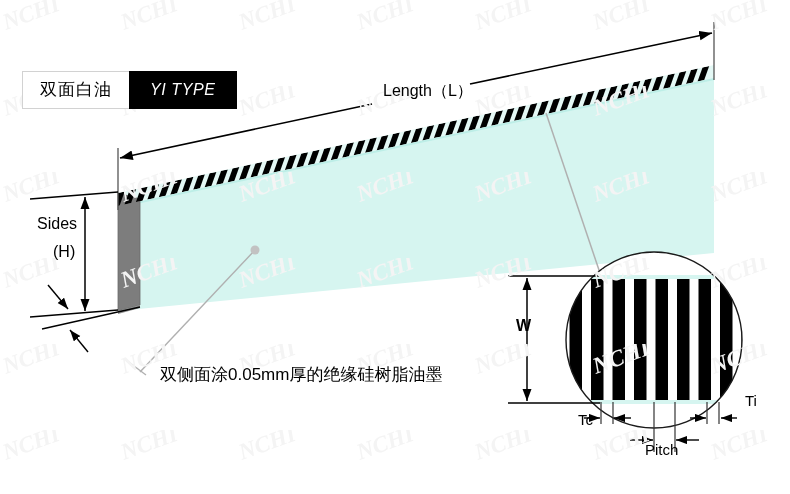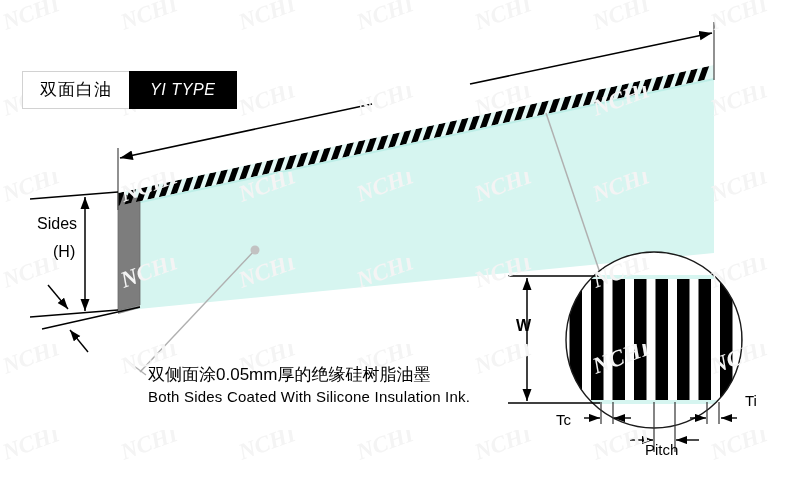--- a/index.html
+++ b/index.html
@@ -70,24 +70,24 @@
     position: absolute;
     color: #000000;
     white-space: nowrap;
     z-index: 7;
   }
   .lbl-length { left: 383px; top: 81px;  font-size: 16px; }
   .lbl-height { left: 37px;  top: 215px; font-size: 16px; }
   .lbl-height2{ left: 53px;  top: 243px; font-size: 16px; }
   .lbl-width  { left: 31px;  top: 336px; font-size: 16px; }
   .lbl-w      { left: 516px; top: 317px; font-size: 16px; font-weight: 700; }
-  .lbl-tc     { left: 556px; top: 411px; font-size: 15px; }
+  .lbl-tc     { left: 578px; top: 411px; font-size: 15px; }
   .lbl-ti     { left: 745px; top: 392px; font-size: 15px; }
   .lbl-pitch  { left: 645px; top: 441px; font-size: 15px; }
-  .caption-cn { left: 148px; top: 363px; font-size: 17px; letter-spacing: 0px; }
+  .caption-cn { left: 160px; top: 363px; font-size: 17px; letter-spacing: 0px; }
   .caption-en { left: 148px; top: 388px; font-size: 15px; letter-spacing: 0.2px; }
 </style>
 </head>
 <body>
 
 <div id="stage">
 
   <svg id="watermark-layer" width="790" height="494" viewBox="0 0 790 494">
     <defs>
       <pattern id="wmpat" x="0" y="0" width="118" height="86" patternUnits="userSpaceOnUse">
@@ -271,26 +271,26 @@
     </g>
 
     <line x1="126" y1="360" x2="146" y2="375" stroke="#b0b0b0" stroke-width="1.3"></line>
   </svg>
 
   <div class="header-badges">
     <div class="badge-white">双面白油</div>
     <div class="badge-black">YI TYPE</div>
   </div>
 
+  <div class="lbl lbl-length">Length（L）</div>
 
   <div class="lbl lbl-height">Sides</div>
   <div class="lbl lbl-height2">(H)</div>
 
 
   <div class="lbl lbl-w">W</div>
   <div class="lbl lbl-tc">Tc</div>
   <div class="lbl lbl-ti">Ti</div>
   <div class="lbl lbl-pitch">Pitch</div>
 
   <div class="lbl caption-cn">双侧面涂0.05mm厚的绝缘硅树脂油墨</div>
-  <div class="lbl caption-en">Both Sides Coated With Silicone Insulation Ink.</div>
 
 </div>
 
 </body></html>

